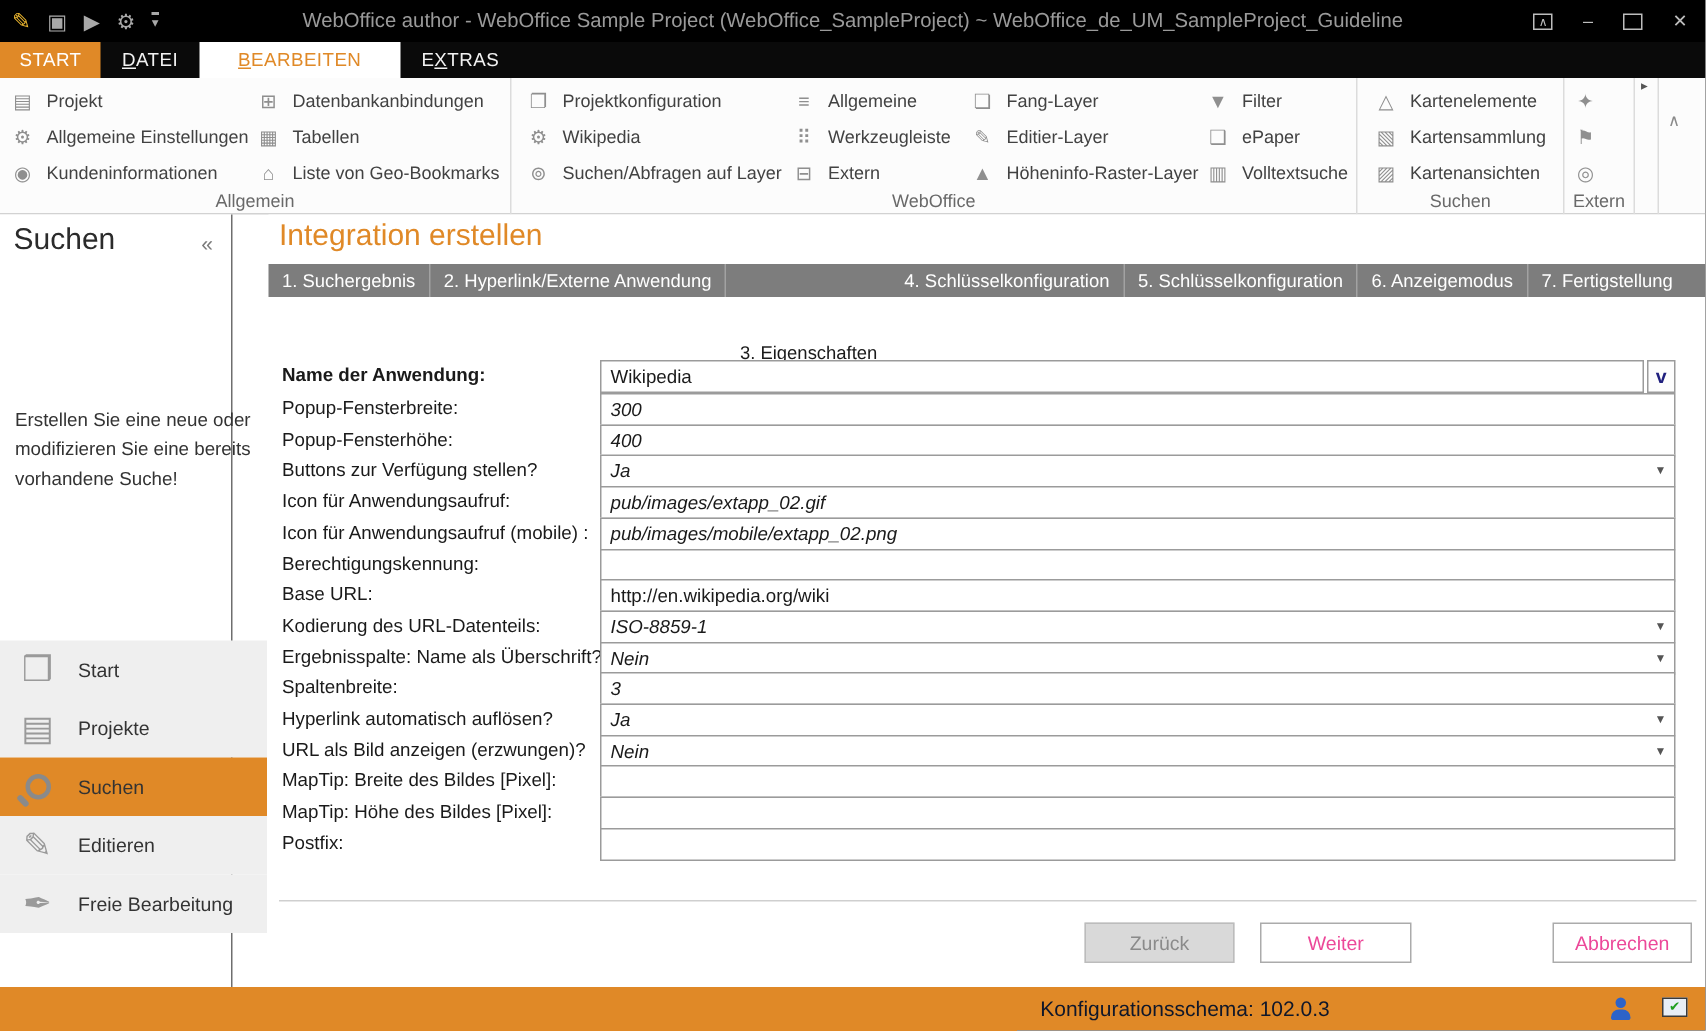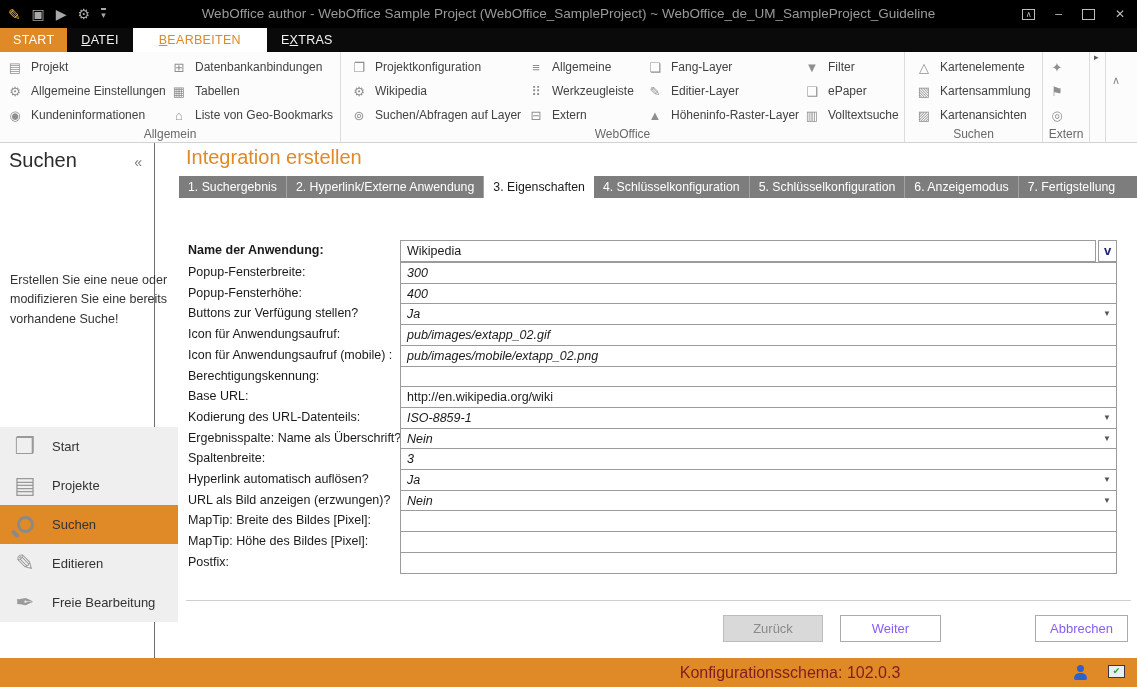--- a/index.html
+++ b/index.html
@@ -53,46 +53,46 @@
   .mag { position:relative; width:17px; height:17px; border:3.5px solid #8a8a8a; border-radius:50%; margin:0 auto; }
   .mag::after { content:''; position:absolute; width:9px; height:3.5px; background:#8a8a8a;
                 transform:rotate(45deg); left:-9px; top:13px; border-radius:2px; }
 
   
   #main { position:absolute; left:179px; top:143px; width:958px; height:515px; background:#fff; }
   #main-heading { position:absolute; left:7px; top:3px; font-size:20px; color:#e08927; }
   #wizard-tabs { position:absolute; left:0; top:33px; width:958px; height:22px; background:#7d7d7d; display:flex; }
   .wtab { height:22px; line-height:22px; padding:0 9px; color:#fff; font-size:12.3px; border-right:1px solid #a2a2a2; white-space:nowrap; cursor:default; }
   .wtab:last-child { border-right:none; }
-  .wtab.active { background:#fff; color:#1a1a1a; border-right:none; }
+  .wtab.active { background:#fff; color:#1a1a1a; border-right:none;margin-top:48px; }
 
   
   #form { position:absolute; left:0; top:97px; width:958px; }
   .frow { position:absolute; left:0; width:958px; }
   .flabel { position:absolute; left:9px; top:0; line-height:21px; font-size:12.5px; color:#1a1a1a; white-space:nowrap; }
   .flabel.bold { font-weight:bold; }
   .ffield { position:absolute; left:221px; right:20px; top:0; height:22px; border:1px solid #9b9b9b; background:#fff;
             line-height:20px; padding:0 6px; font-size:12.5px; color:#1a1a1a; white-space:nowrap; overflow:hidden; }
   .ffield.italic { font-style:italic; }
   .ffield .dd { position:absolute; right:5px; top:0; line-height:20px; font-size:8px; color:#555; font-style:normal; }
   .vbtn { position:absolute; right:20px; top:0; width:19px; height:22px; border:1px solid #9b9b9b; background:#fdfdfd;
           text-align:center; line-height:20px; font-weight:bold; font-size:13px; color:#20207e; }
 
   #form-divider { position:absolute; left:7px; top:457px; width:945px; height:0; border-top:1px solid #cfcfcf; }
   .btn { position:absolute; top:472px; height:27px; border:1px solid #ababab; background:#fff;
-         font-size:13px; color:#8b5cf6; text-align:center; line-height:25px; cursor:default; font-family:inherit; }
+         font-size:13px; color:#ec4899; text-align:center; line-height:25px; cursor:default; font-family:inherit; }
   .btn.disabled { background:#d9d9d9; border-color:#bcbcbc; color:#8a8a8a; }
   #btn-back { left:544px; width:100px; }
   #btn-next { left:661px; width:101px; }
   #btn-cancel { left:856px; width:93px; }
 
   
   #statusbar { position:absolute; left:0; top:658px; width:100%; height:29px; background:#e08927; }
   #status-text { position:absolute; left:590px; top:0; width:400px; height:18px; line-height:29px;
-                 text-align:center; color:#7f1d1d; font-size:16px; }
+                 text-align:center; color:#0f172a; font-size:14px; }
   #user-ic { position:absolute; left:1074px; top:7px; width:13px; height:16px; }
   #user-ic .head { width:7px; height:7px; background:#2d63c8; border-radius:50%; margin:0 auto; }
   #user-ic .body { width:13px; height:7px; background:#2d63c8; border-radius:6px 6px 2px 2px; margin-top:1px; }
   #monitor-ic { position:absolute; left:1108px; top:7px; width:17px; height:13px; background:#e8eef6;
                 border:1px solid #3a3a3a; text-align:center; line-height:11px; font-size:9px; color:#1f9e1f; font-weight:bold; }
 </style>
 </head>
 <body>
 
 <div id="app">

